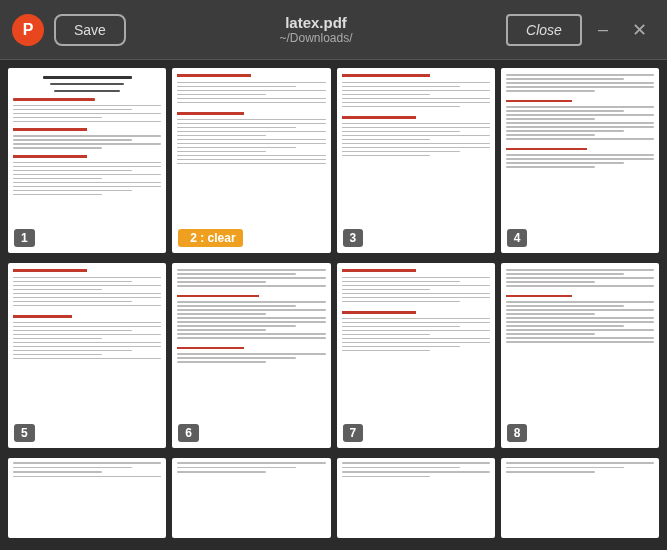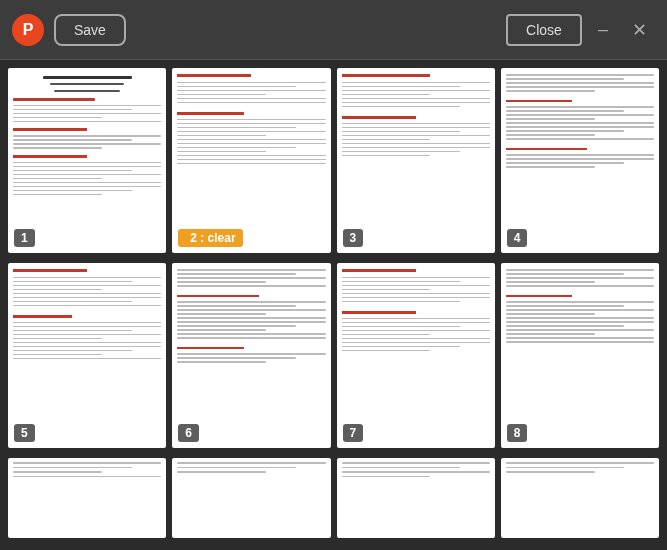--- a/index.html
+++ b/index.html
@@ -63,20 +63,21 @@
       gap: 8px;
     }
     .close-btn {
       background: transparent;
       border: 2px solid #aaa;
       color: #ddd;
       padding: 6px 18px;
       border-radius: 4px;
       font-size: 14px;
       cursor: pointer;
+      font-style: italic;
     }
     .minimize-btn {
       background: transparent;
       border: none;
       color: #aaa;
       font-size: 18px;
       cursor: pointer;
       padding: 4px 8px;
     }
     .xclose-btn {
@@ -169,20 +170,24 @@
     }
   </style>
 </head>
 <body>
 
 <div class="titlebar">
   <div class="titlebar-left">
     <div class="logo">P</div>
     <button class="save-btn">Save</button>
   </div>
+  <div class="titlebar-center">
+    <div class="filename">latex.pdf</div>
+    <div class="filepath">~/Downloads/</div>
+  </div>
   <div class="titlebar-right">
     <button class="close-btn">Close</button>
     <button class="minimize-btn">–</button>
     <button class="xclose-btn">✕</button>
   </div>
 </div>
 
 <div class="pages-grid">
 
   <div class="page-thumb">

